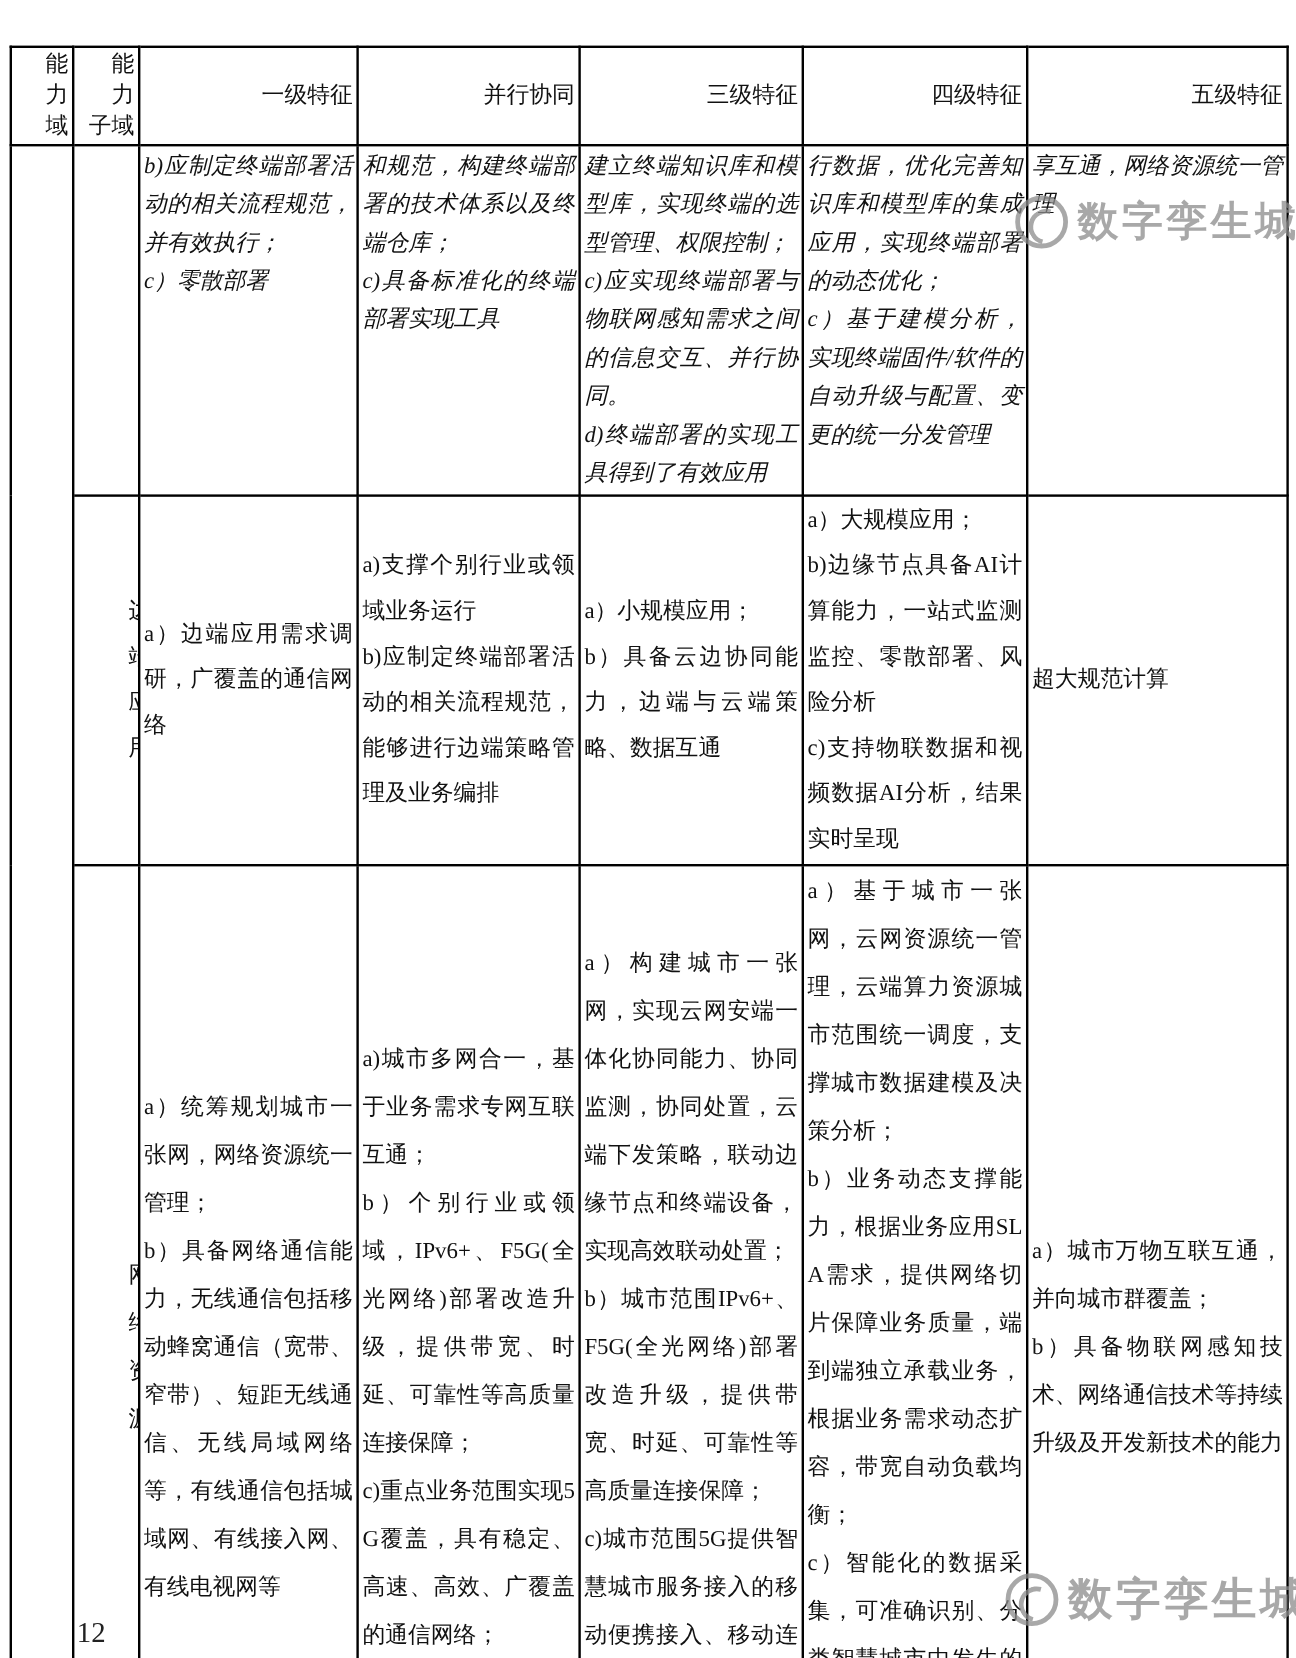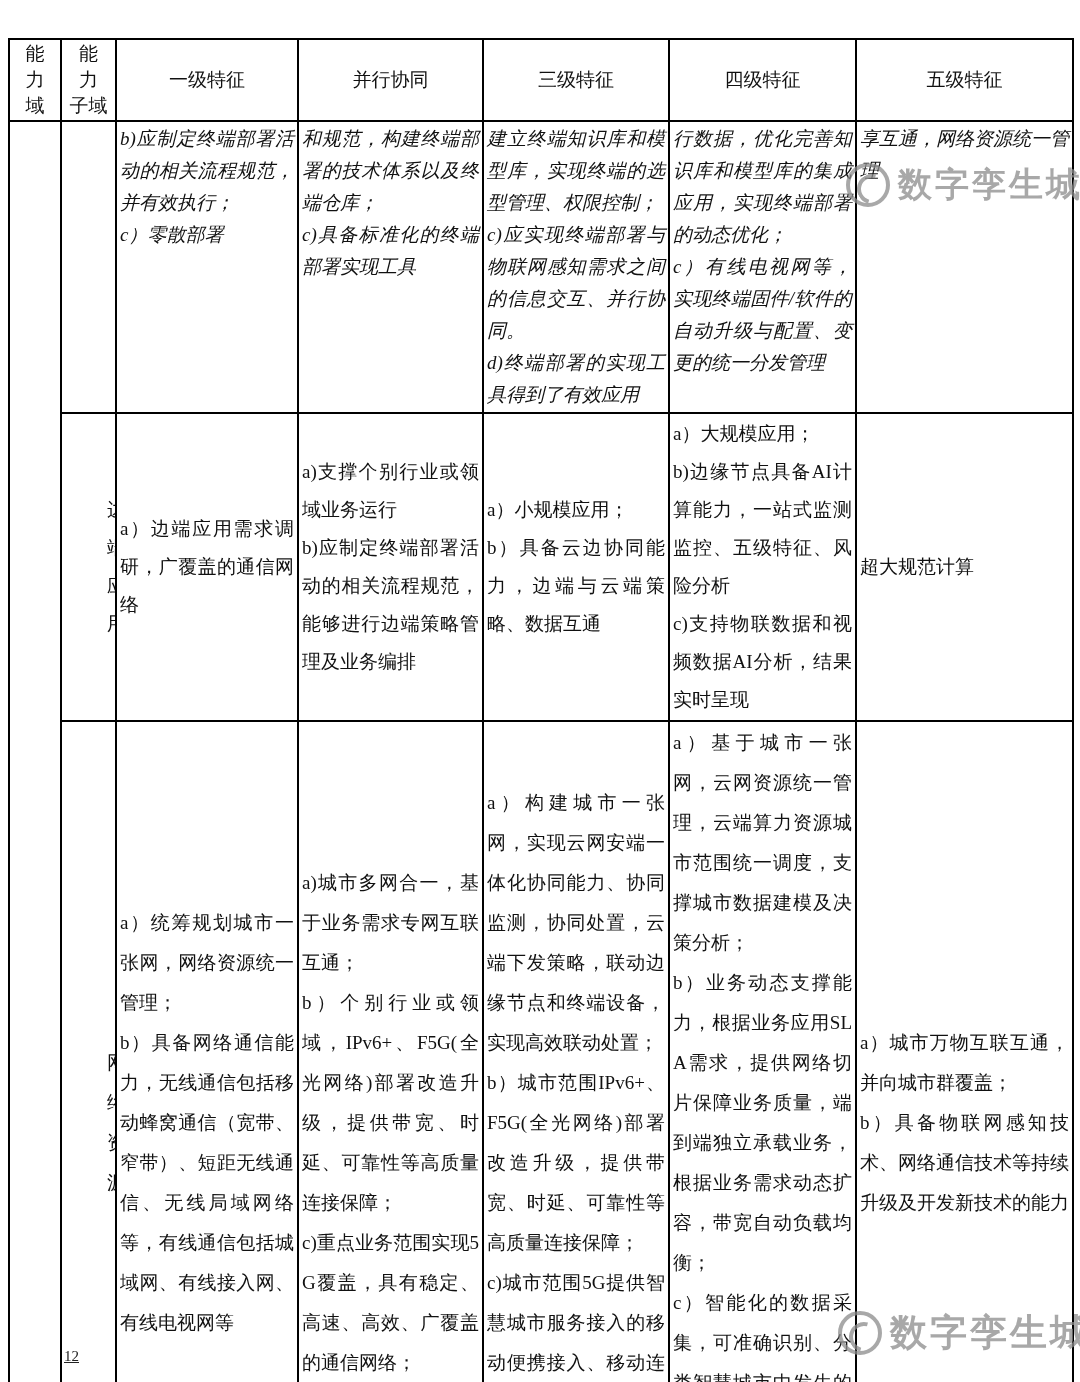--- a/index.html
+++ b/index.html
@@ -16,28 +16,28 @@
     border:2px solid #000;
     padding:1px 3px;
     font-size:19px;
     font-weight:normal;
     text-align:justify;
     white-space:pre-line;
     overflow:hidden;
     word-break:break-all;
   }
   .cap thead th{
-    vertical-align:middle;text-align:center;line-height:26px;height:53px;
+    vertical-align:middle;text-align:right;line-height:26px;height:53px;
   }
   tr.r1 td{vertical-align:top;line-height:32px;font-style:italic;}
   tr.r2 td{vertical-align:middle;line-height:38px;}
   tr.r3 td{vertical-align:middle;line-height:40px;}
   td.subdomain{vertical-align:middle;line-height:38px;padding-left:45px;}
   .page-number{
-    position:absolute;left:64px;top:1348px;font-size:15px;color:#222;text-decoration:underline;
+    position:absolute;left:64px;top:1348px;font-size:24px;color:#222;
   }
   .watermark{
     position:absolute;display:flex;align-items:center;gap:8px;
     color:#8c8c8c;opacity:0.75;pointer-events:none;z-index:5;
     font-family:"DejaVu Sans","Liberation Sans",sans-serif;font-weight:bold;
   }
   .wm-top{left:846px;top:162px;}
   .wm-bottom{left:838px;top:1308px;}
   .wm-text{font-size:34px;letter-spacing:3px;white-space:nowrap;}
   .wm-bottom .wm-text{font-size:37px;}
@@ -82,33 +82,33 @@
       <td rowspan="4"></td>
       <td class="subdomain"></td>
       <td>b)应制定终端部署活动的相关流程规范，并有效执行；
 c）零散部署</td>
       <td>和规范，构建终端部署的技术体系以及终端仓库；
 c)具备标准化的终端部署实现工具</td>
       <td>建立终端知识库和模型库，实现终端的选型管理、权限控制；
 c)应实现终端部署与物联网感知需求之间的信息交互、并行协同。
 d)终端部署的实现工具得到了有效应用</td>
       <td>行数据，优化完善知识库和模型库的集成应用，实现终端部署的动态优化；
-c）有线电视网等，实现终端固件/软件的自动升级与配置、变更的统一分发管理</td>
+c）基于建模分析，实现终端固件/软件的自动升级与配置、变更的统一分发管理</td>
       <td>享互通，网络资源统一管理</td>
     </tr>
     <tr class="r2" style="height:223px">
       <td class="subdomain">边　端
 应用</td>
       <td>a）边端应用需求调研，广覆盖的通信网络</td>
       <td>a)支撑个别行业或领域业务运行
 b)应制定终端部署活动的相关流程规范，能够进行边端策略管理及业务编排</td>
       <td>a）小规模应用；
 b）具备云边协同能力，边端与云端策略、数据互通</td>
       <td>a）大规模应用；
-b)边缘节点具备AI计算能力，一站式监测监控、五级特征、风险分析
+b)边缘节点具备AI计算能力，一站式监测监控、零散部署、风险分析
 c)支持物联数据和视频数据AI分析，结果实时呈现</td>
       <td>超大规范计算</td>
     </tr>
     <tr class="r3" style="height:537px">
       <td class="subdomain">网　络
 资源</td>
       <td>a）统筹规划城市一张网，网络资源统一管理；
 b）具备网络通信能力，无线通信包括移动蜂窝通信（宽带、窄带）、短距无线通信、无线局域网络等，有线通信包括城域网、有线接入网、有线电视网等</td>
       <td>a)城市多网合一，基于业务需求专网互联互通；
 b）个别行业或领域，IPv6+、F5G(全光网络)部署改造升级，提供带宽、时延、可靠性等高质量连接保障；

